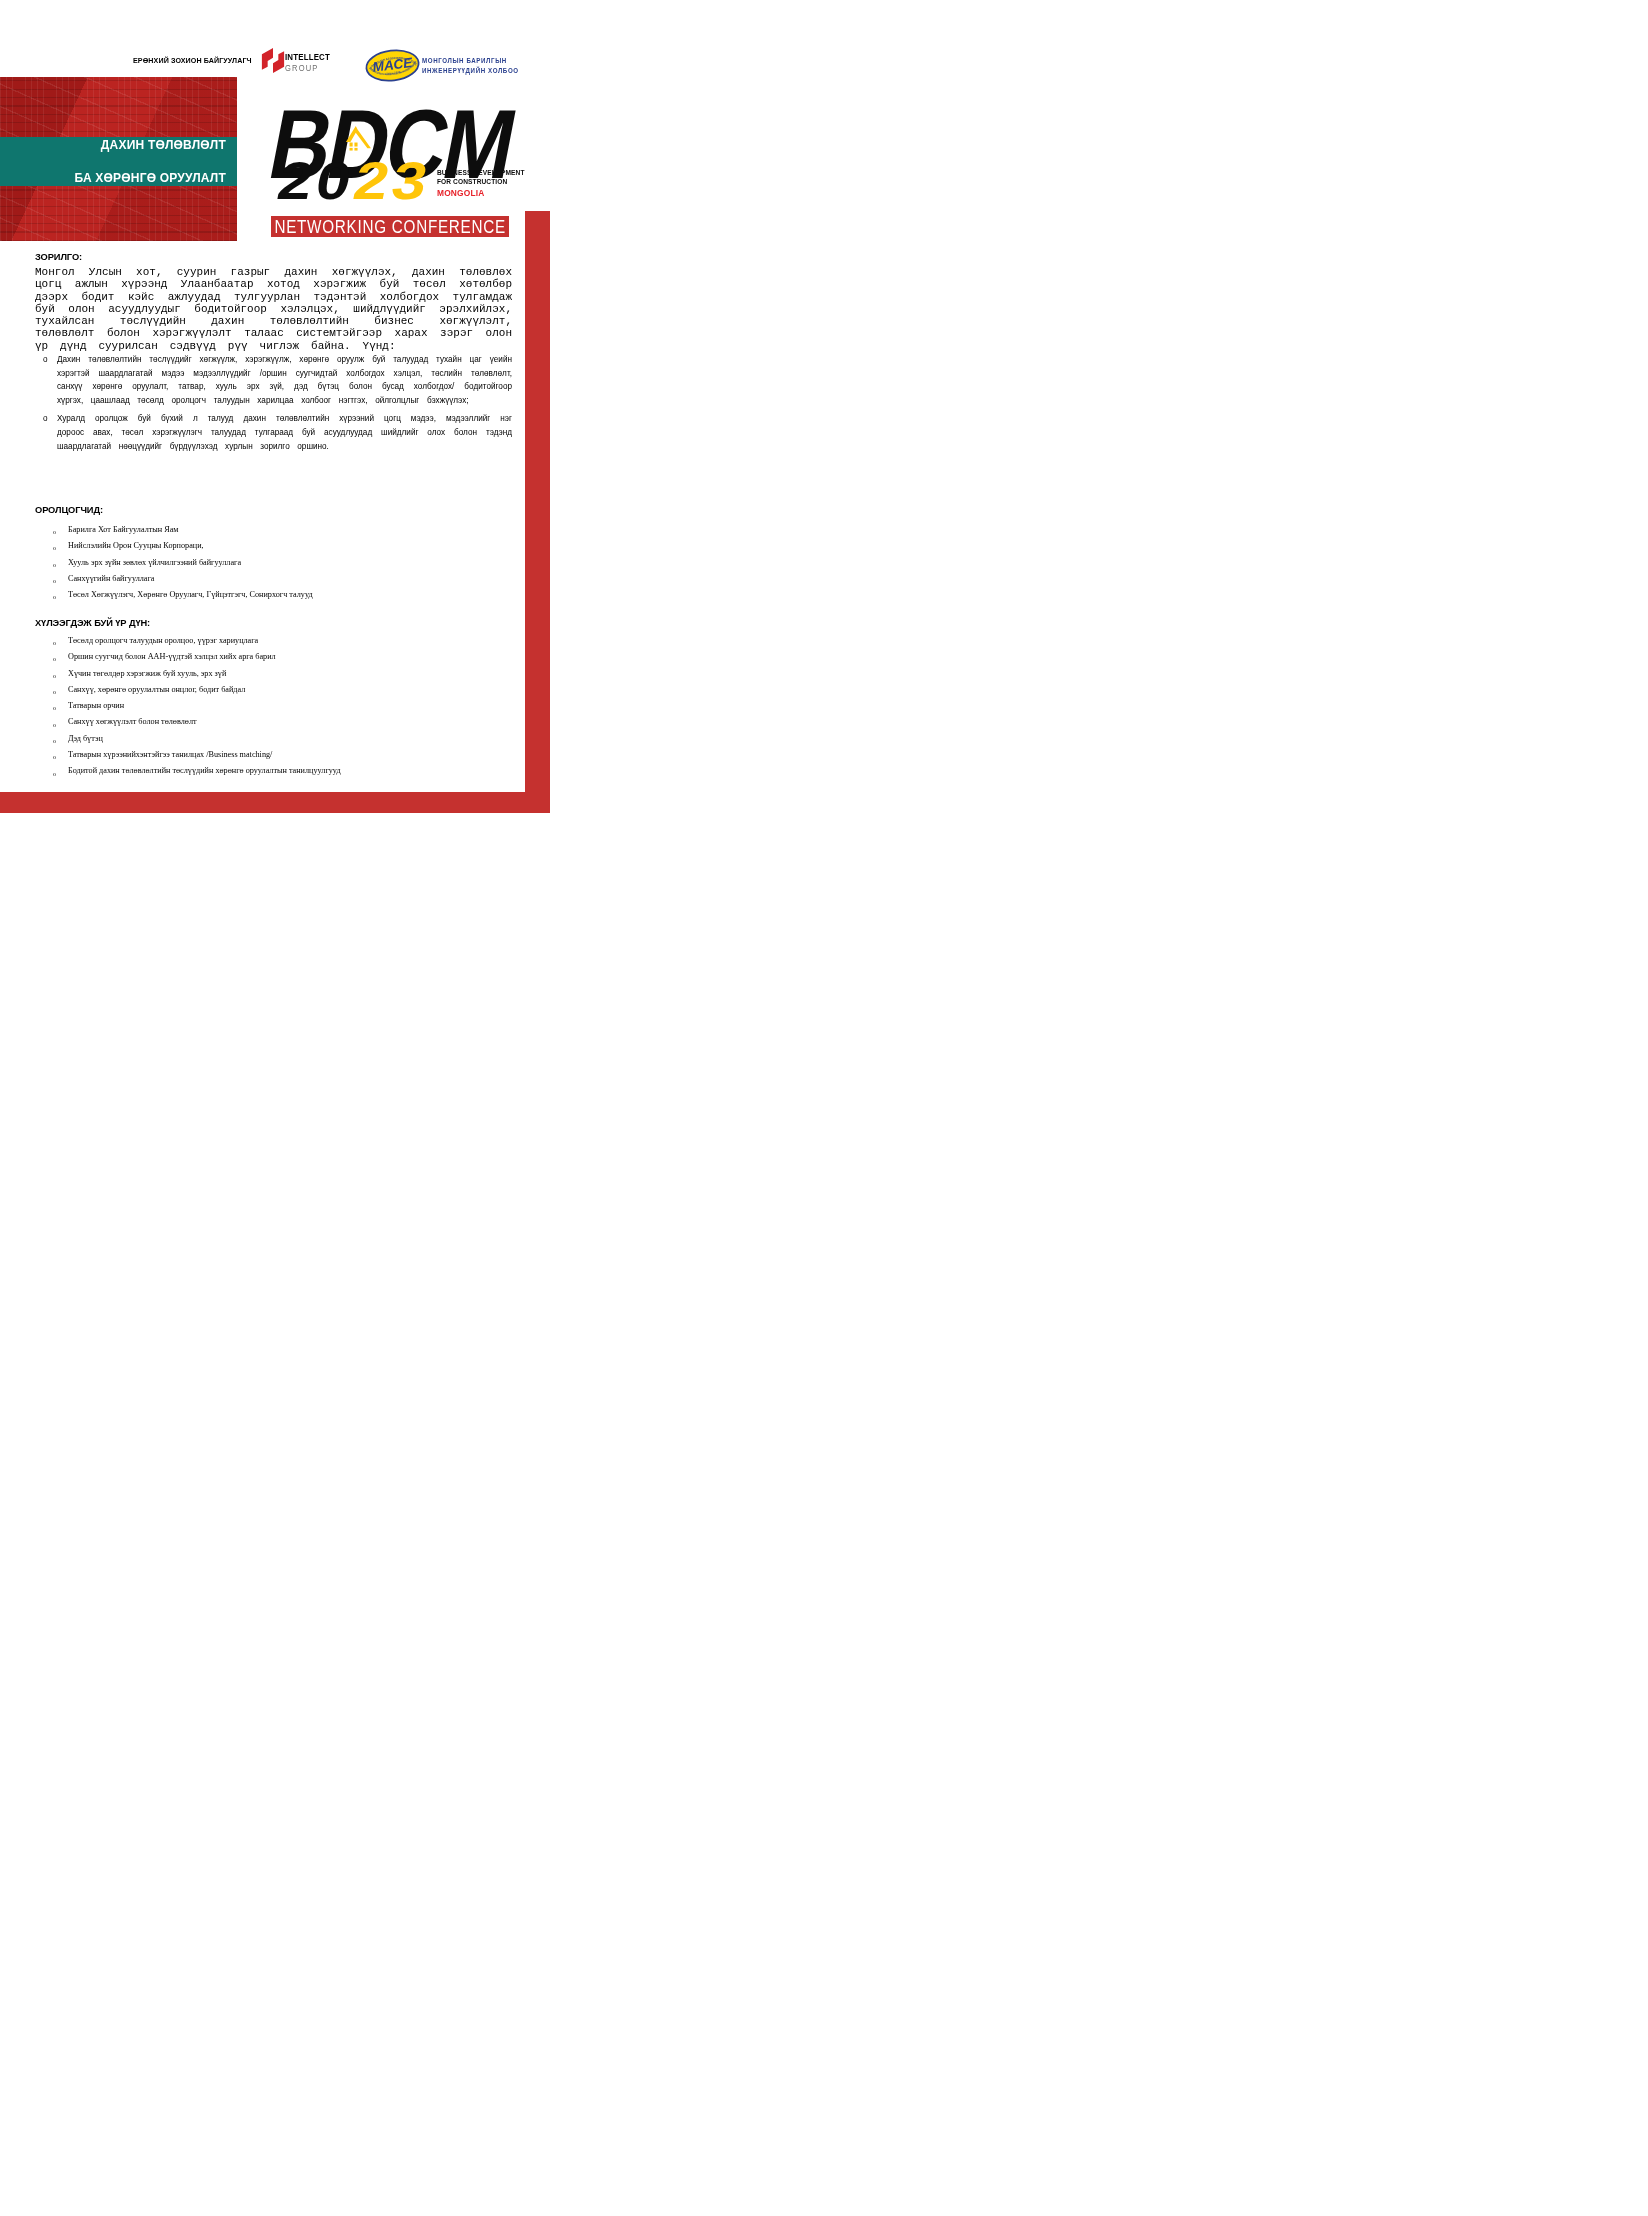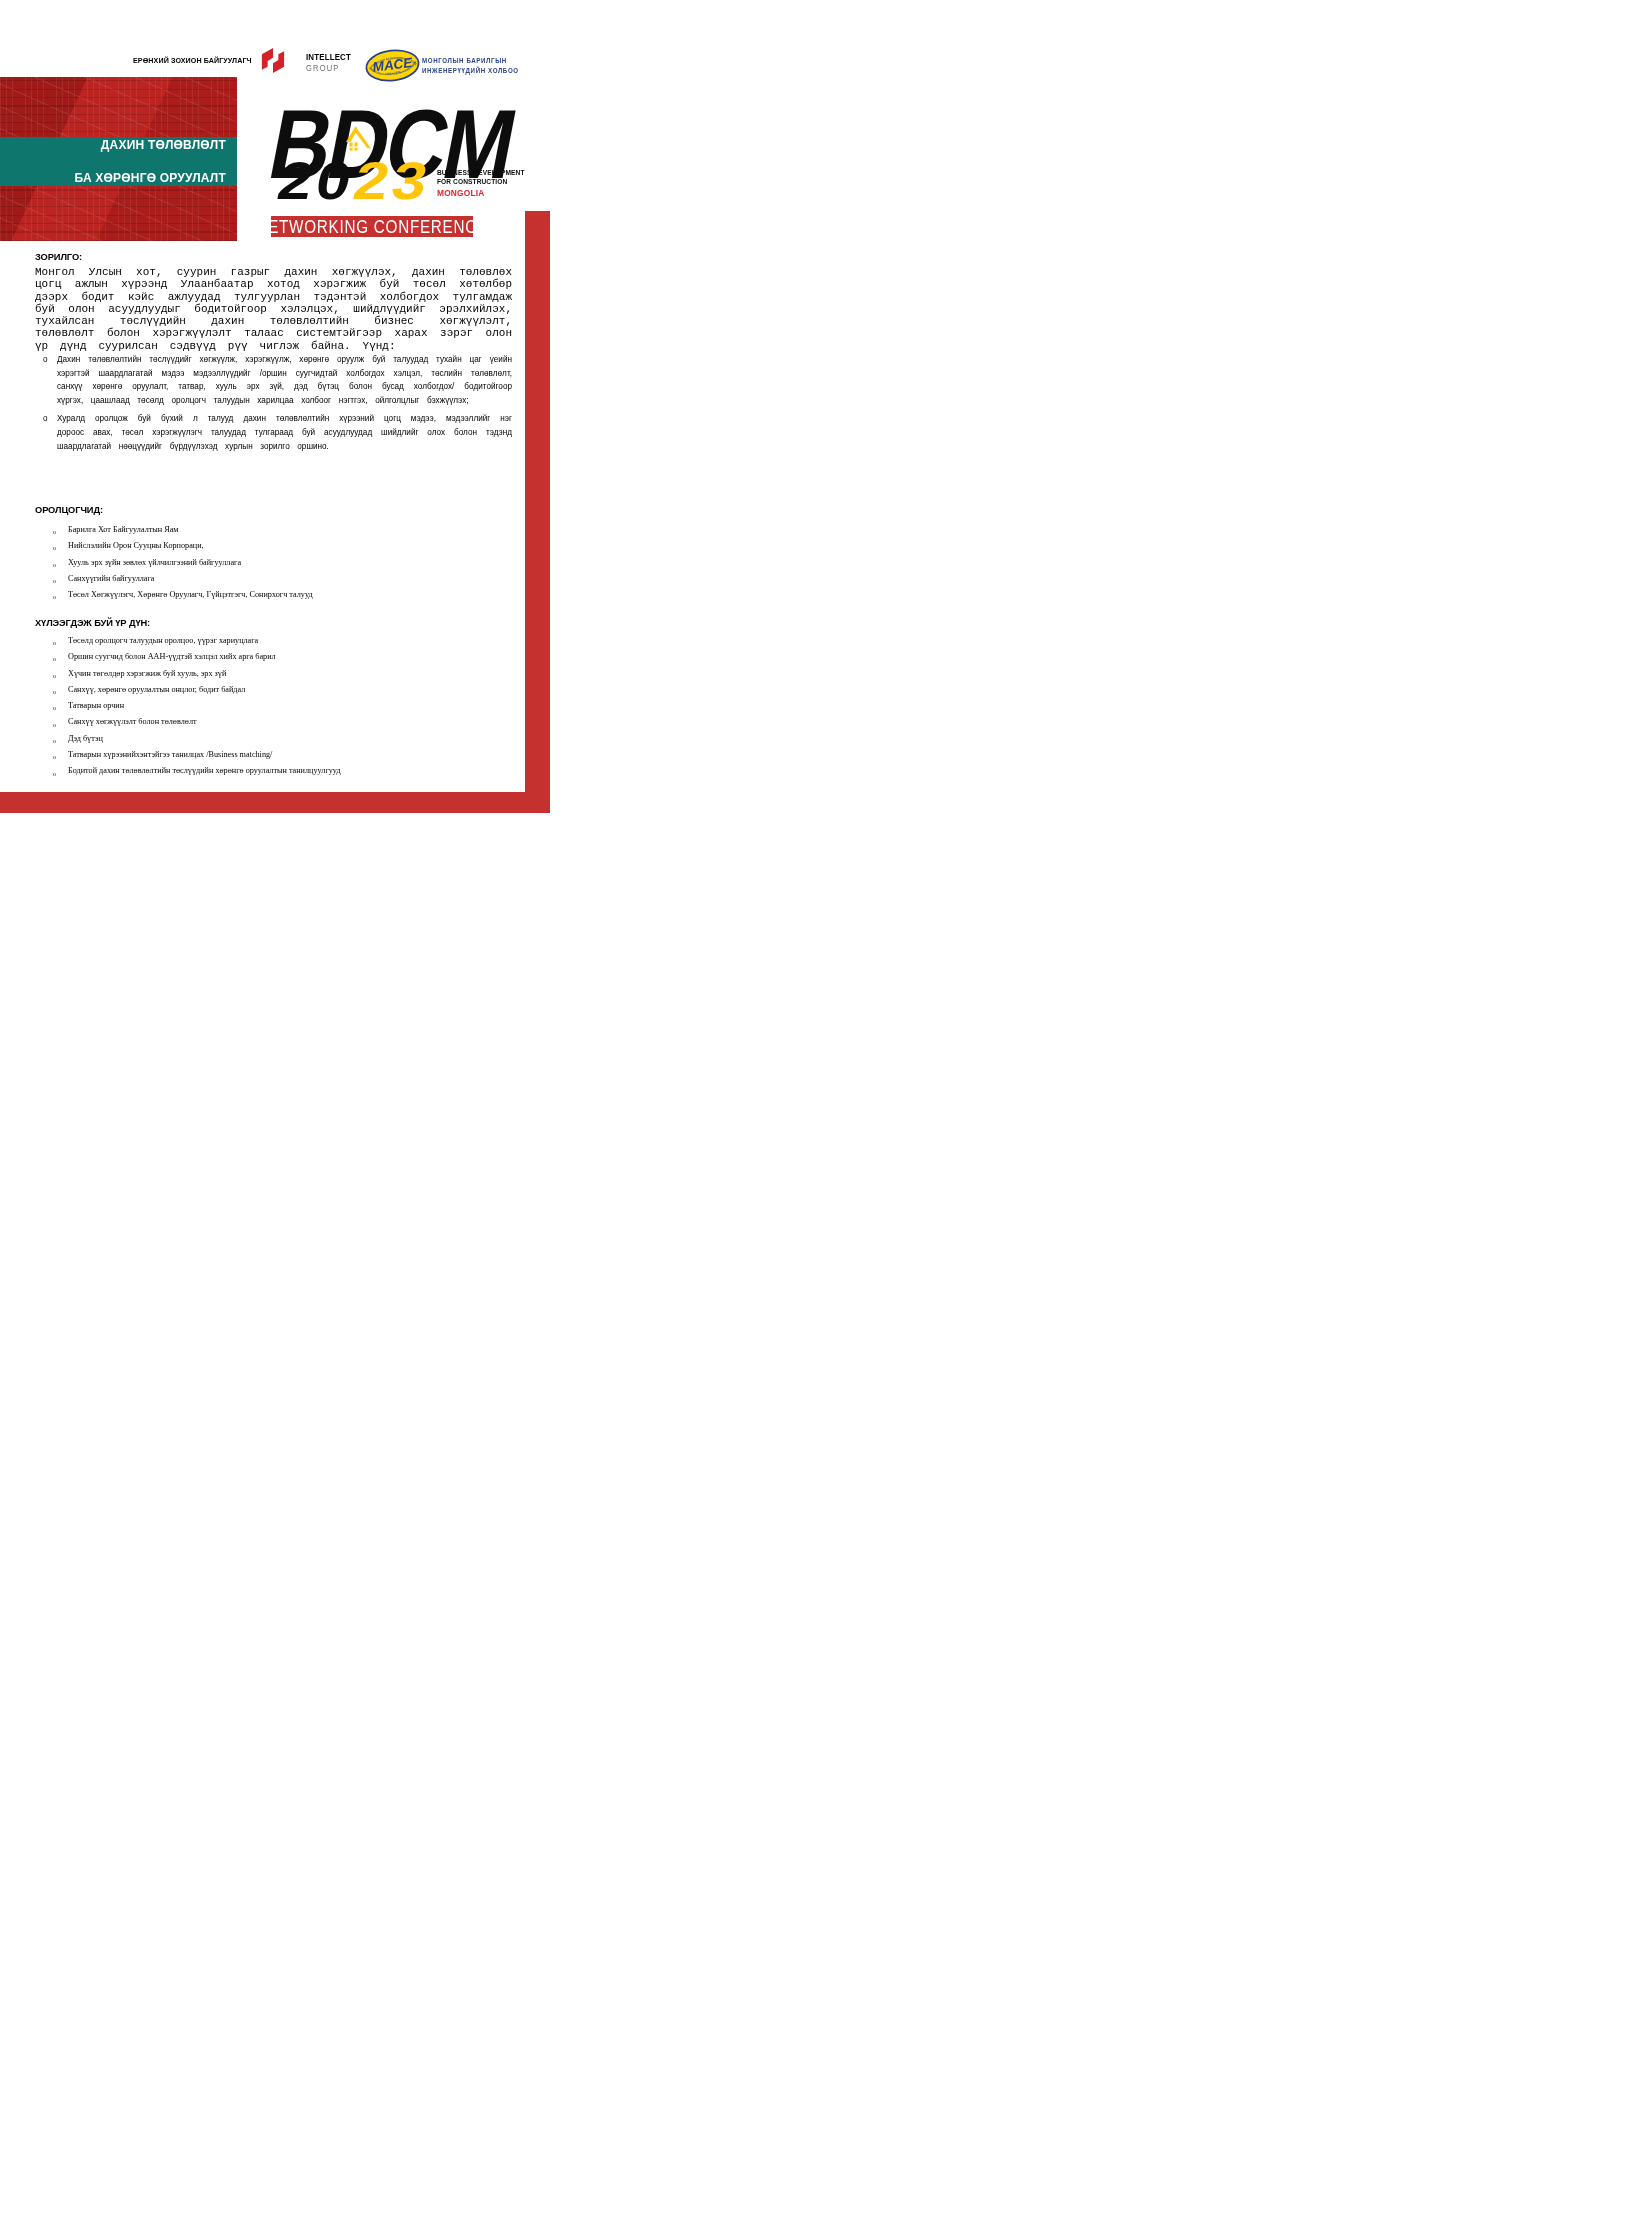--- a/index.html
+++ b/index.html
@@ -2,21 +2,21 @@
 <html style="font-size:7px"><head>
 <meta charset="utf-8">
 <style>
   html,body{margin:0;padding:0;background:#ffffff;}
   .page{position:relative;width:550px;height:777px;background:#ffffff;overflow:hidden;
         font-family:"Liberation Sans", sans-serif;color:#000;margin-top:36px;}
 
   
   .organizer-label{position:absolute;left:133px;top:19.5px;font-size:7.5px;font-weight:700;
         transform:scaleX(.95);transform-origin:left top;white-space:nowrap;letter-spacing:0.1px;}
-  .intellect{position:absolute;left:261px;top:12.4px;display:flex;gap:21px;}
+  .intellect{position:absolute;left:261px;top:12.4px;display:flex;gap:0;}
   .intellect-text{padding-top:3.5px;}
   .intellect-name{font-size:9.3px;font-weight:700;letter-spacing:0.2px;transform:scaleX(.85);
         transform-origin:left top;white-space:nowrap;}
   .intellect-group{font-size:8.4px;font-weight:400;color:#6f6f6f;letter-spacing:1.3px;margin-top:1.3px;
         transform:scaleX(.9);transform-origin:left top;white-space:nowrap;}
   .mace-logo{position:absolute;left:363px;top:11.5px;}
   .mace-name{position:absolute;left:422px;top:20.4px;line-height:9.3px;font-weight:700;font-size:7px;
         color:#2b418f;transform:scaleX(.88);transform-origin:left top;white-space:nowrap;letter-spacing:0.7px;}
 
   
@@ -37,21 +37,21 @@
   .bdcm-house{position:absolute;left:345px;top:90px;}
   .bdcm-year{position:absolute;left:274px;top:119px;font-size:53px;line-height:51px;font-weight:700;
         letter-spacing:3.5px;transform:skewX(-11deg) scaleX(1.15);transform-origin:left bottom;white-space:nowrap;}
   .year-black{color:#0d0d0d;}
   .year-yellow{color:#ffc50a;}
   .bdcm-tagline{position:absolute;left:437px;top:133px;}
   .tagline-line{font-size:7.5px;font-weight:700;line-height:8.9px;color:#0d0d0d;transform:scaleX(.88);
         transform-origin:left top;white-space:nowrap;letter-spacing:0.1px;}
   .tagline-country{font-size:9.3px;font-weight:700;color:#e7232b;margin-top:1.3px;transform:scaleX(.9);
         transform-origin:left top;letter-spacing:0.2px;}
-  .conference-banner{position:absolute;left:271px;top:180px;width:202px;height:21px;background:#c5312f;
+  .conference-banner{position:absolute;left:271px;top:180px;width:238px;height:21px;background:#c5312f;
         display:flex;align-items:center;justify-content:center;}
   .conference-text{color:#fff;font-size:18.6px;font-weight:400;letter-spacing:0.9px;transform:scaleX(.82);
         transform-origin:center center;white-space:nowrap;}
 
   
   .side-stripe{position:absolute;left:525px;top:175px;width:25px;height:602px;background:#c5312f;}
   .footer-band{position:absolute;left:0;top:756px;width:550px;height:21px;background:#c5312f;}
 
   
   .section-heading{position:absolute;left:35px;font-size:9.3px;font-weight:700;letter-spacing:-0.1px;}

